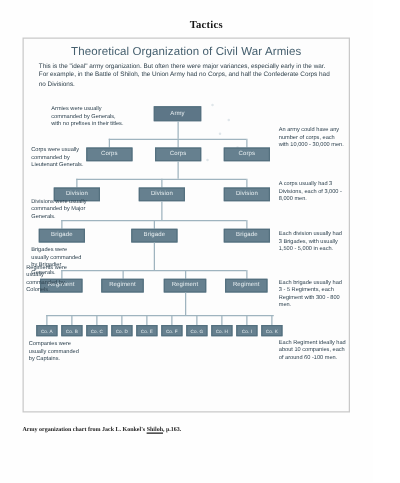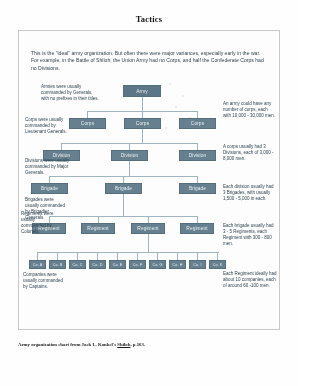--- a/index.html
+++ b/index.html
@@ -15,20 +15,21 @@
     background:#fefefe;
   }
   .page-title{
     position:absolute;left:0;top:14px;width:298px;
     text-align:center;
     font-family:"Liberation Serif", serif;
     font-weight:bold;
     font-size:8.5px;
     color:#141414;
     letter-spacing:.2px;
+    padding-left:16px;
   }
   .chart-frame{
     position:absolute;
     left:18px;top:30px;
     width:262px;height:300px;
     border:1px solid #c9c9c9;
     background:#fdfdfd;
     box-sizing:border-box;
   }
   .chart-title{
@@ -89,20 +90,21 @@
 </style>
 </head>
 <body>
 
 <div class="page">
 
   <div class="page-title">Tactics</div>
 
   <div class="chart-frame">
 
+    <div class="chart-title">Theoretical Organization of Civil War Armies</div>
     <div class="intro">This is the "ideal" army organization. But often there were major variances, especially early in the war.  For example, in the Battle of Shiloh, the Union Army had no Corps, and half the Confederate Corps had no Divisions.</div>
 
     <div class="speck" style="left:150px;top:52px;width:2px;height:2px;"></div>
     <div class="speck" style="left:163px;top:64px;width:2px;height:2px;"></div>
     <div class="speck" style="left:156px;top:75px;width:2px;height:2px;"></div>
     <div class="speck" style="left:170px;top:86px;width:2px;height:2px;"></div>
     <div class="speck" style="left:146px;top:96px;width:2px;height:2px;"></div>
 
     <div class="node army" style="left:104px;top:54px;width:38px;height:12px;">Army</div>
 

